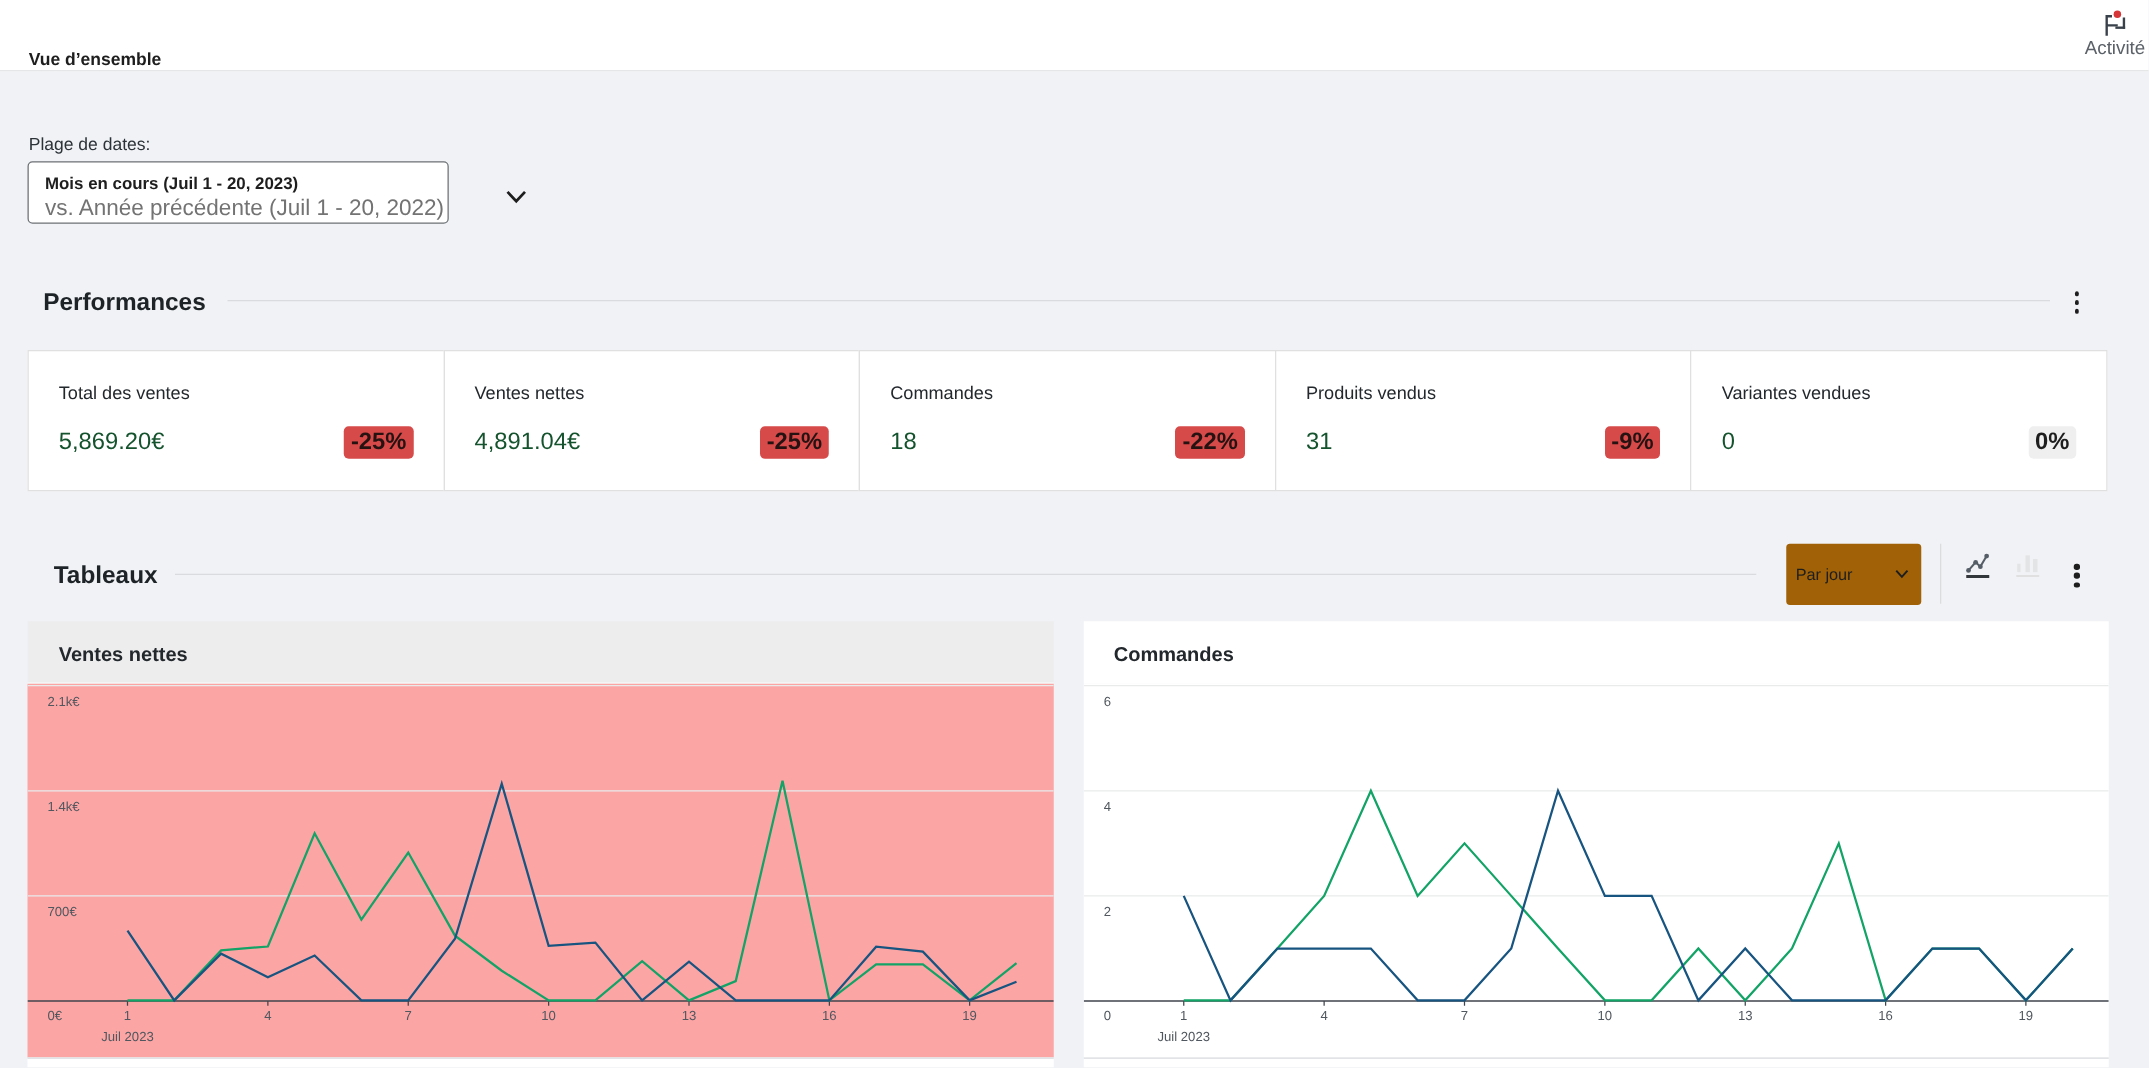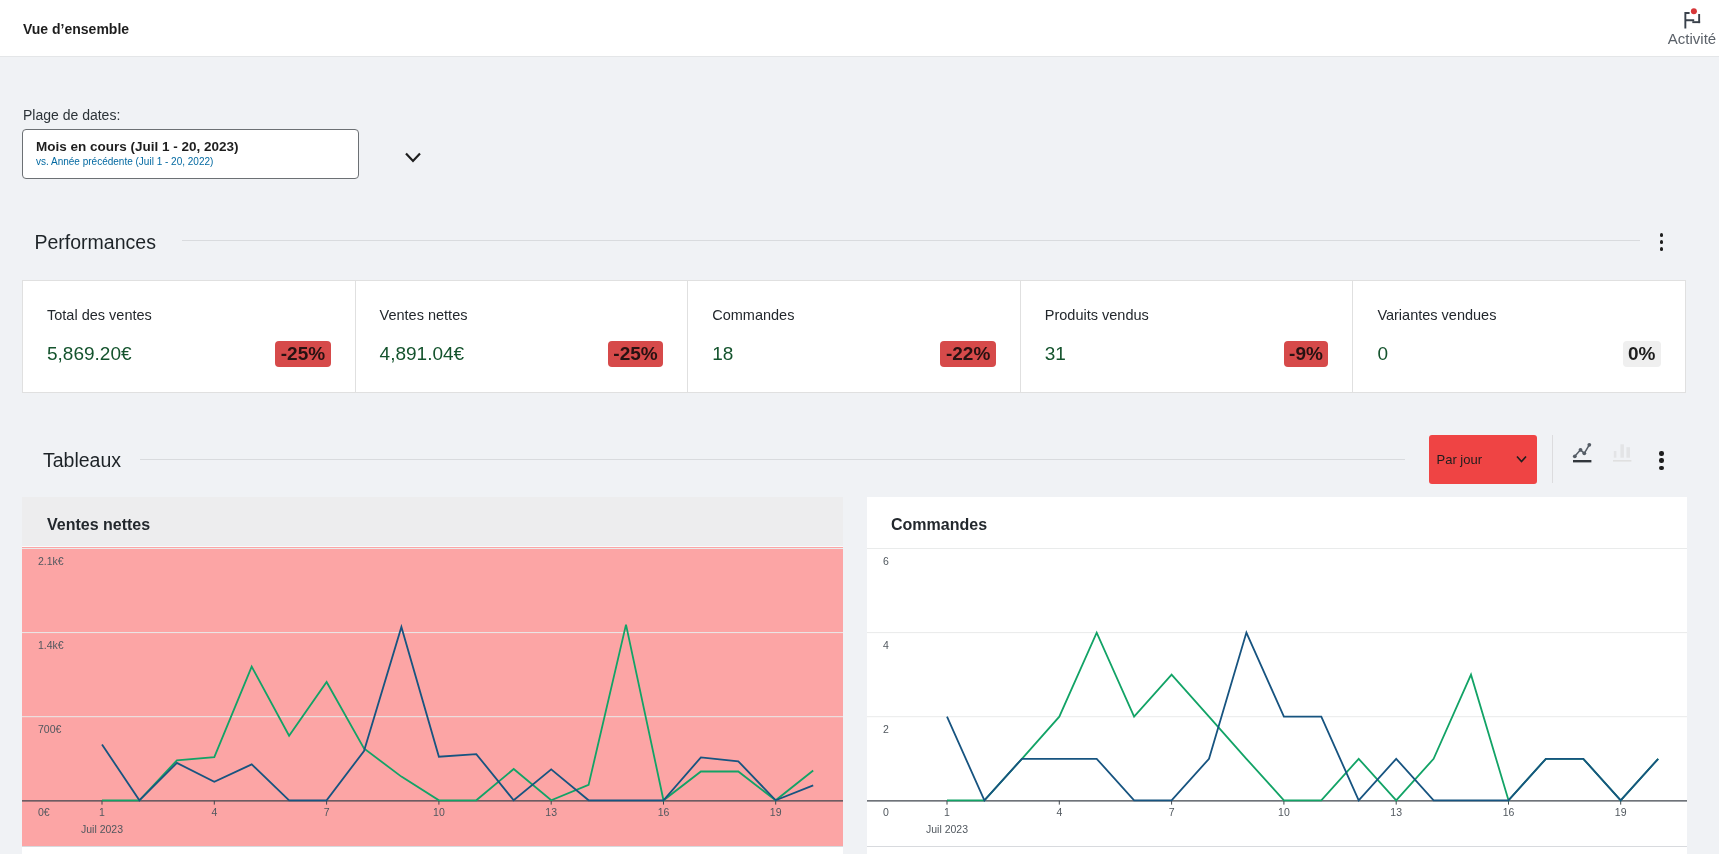--- a/index.html
+++ b/index.html
@@ -1,37 +1,37 @@
 <!DOCTYPE html>
 <html lang="fr"><head><meta charset="utf-8">
 <title>Vue d’ensemble</title>
 <style>
 *{margin:0;padding:0;box-sizing:border-box}
 html,body{width:1719px;height:854px;overflow:hidden}
 body{background:#f0f2f5;font-family:"Liberation Sans",sans-serif;position:relative}
 .abs{position:absolute}
 .topbar{left:0;top:0;width:1719px;height:57px;background:#fff;border-bottom:1px solid #e4e6e8}
-.pagetitle{left:23px;top:21px;font-size:14px;font-weight:700;color:#1e1e1e}
+.pagetitle{left:23px;top:39px;font-size:14px;font-weight:700;color:#1e1e1e}
 .activity-label{left:1662px;top:30px;width:60px;text-align:center;font-size:15px;color:#5b6169}
 .dr-label{left:23px;top:107px;font-size:14px;color:#2c3338}
 .dr-select{left:22px;top:129px;width:337px;height:50px;background:#fff;border:1.5px solid #6c7074;border-radius:4px}
 .dr1{left:13px;top:9px;font-size:13.5px;font-weight:700;color:#1e1e1e;position:absolute}
-.dr2{left:13px;top:26px;font-size:10px;color:#0369a1;position:absolute}
-.h2{font-size:19.5px;color:#1d2327;font-weight:400}
+.dr2{left:13px;top:26px;font-size:18px;color:#737373;position:absolute}
+.h2{font-size:19.5px;color:#1d2327;font-weight:700}
 .hr{height:0;border-top:1px solid #d9dbde}
 .kebab span{display:block;width:4.2px;height:4.2px;border-radius:50%;background:#1e1e1e;margin:3px auto}
 .cards{left:22px;top:279.5px;width:1664px;height:113px;display:flex}
 .pcard{flex:1;background:#fff;border:1px solid #e0e0e0;margin-left:-1px;position:relative}
 .pcard:first-child{margin-left:0}
 .plabel{position:absolute;left:24px;top:26.5px;font-size:14.5px;color:#23282d}
 .pvalue{position:absolute;left:24px;top:62px;font-size:19px;font-weight:500;color:#14532d}
 .pbadge{position:absolute;right:24px;top:60.5px;height:26px;line-height:26px;border-radius:4px;padding:0 5.5px;font-size:19px;font-weight:600}
 .pbadge.bad{background:#d64a4a;color:#271212}
 .pbadge.neutral{background:#efefef;color:#1e1e1e}
-.parjour{left:1429px;top:435px;width:108px;height:49px;background:#ef4444;border-radius:3px}
+.parjour{left:1429px;top:435px;width:108px;height:49px;background:#a16207;border-radius:3px}
 .parjour span{position:absolute;left:7.5px;top:0;line-height:49px;font-size:13px;color:#1e1e1e}
 .vsep{left:1552px;top:435px;width:1px;height:48px;background:#dcdcde}
 .ccard{top:497px;height:357px}
 .chead{height:50px;font-size:16px;font-weight:700;color:#23282d}
 .cbody{height:298.5px}
 .cfoot{height:8.5px;background:#fff;border-top:1px solid #d8dade}
 </style></head><body>
 <div class="abs topbar"></div>
 <div class="abs pagetitle">Vue d’ensemble</div>
 <svg class="abs" style="left:1678px;top:4px" width="28" height="28" viewBox="0 0 28 28">

